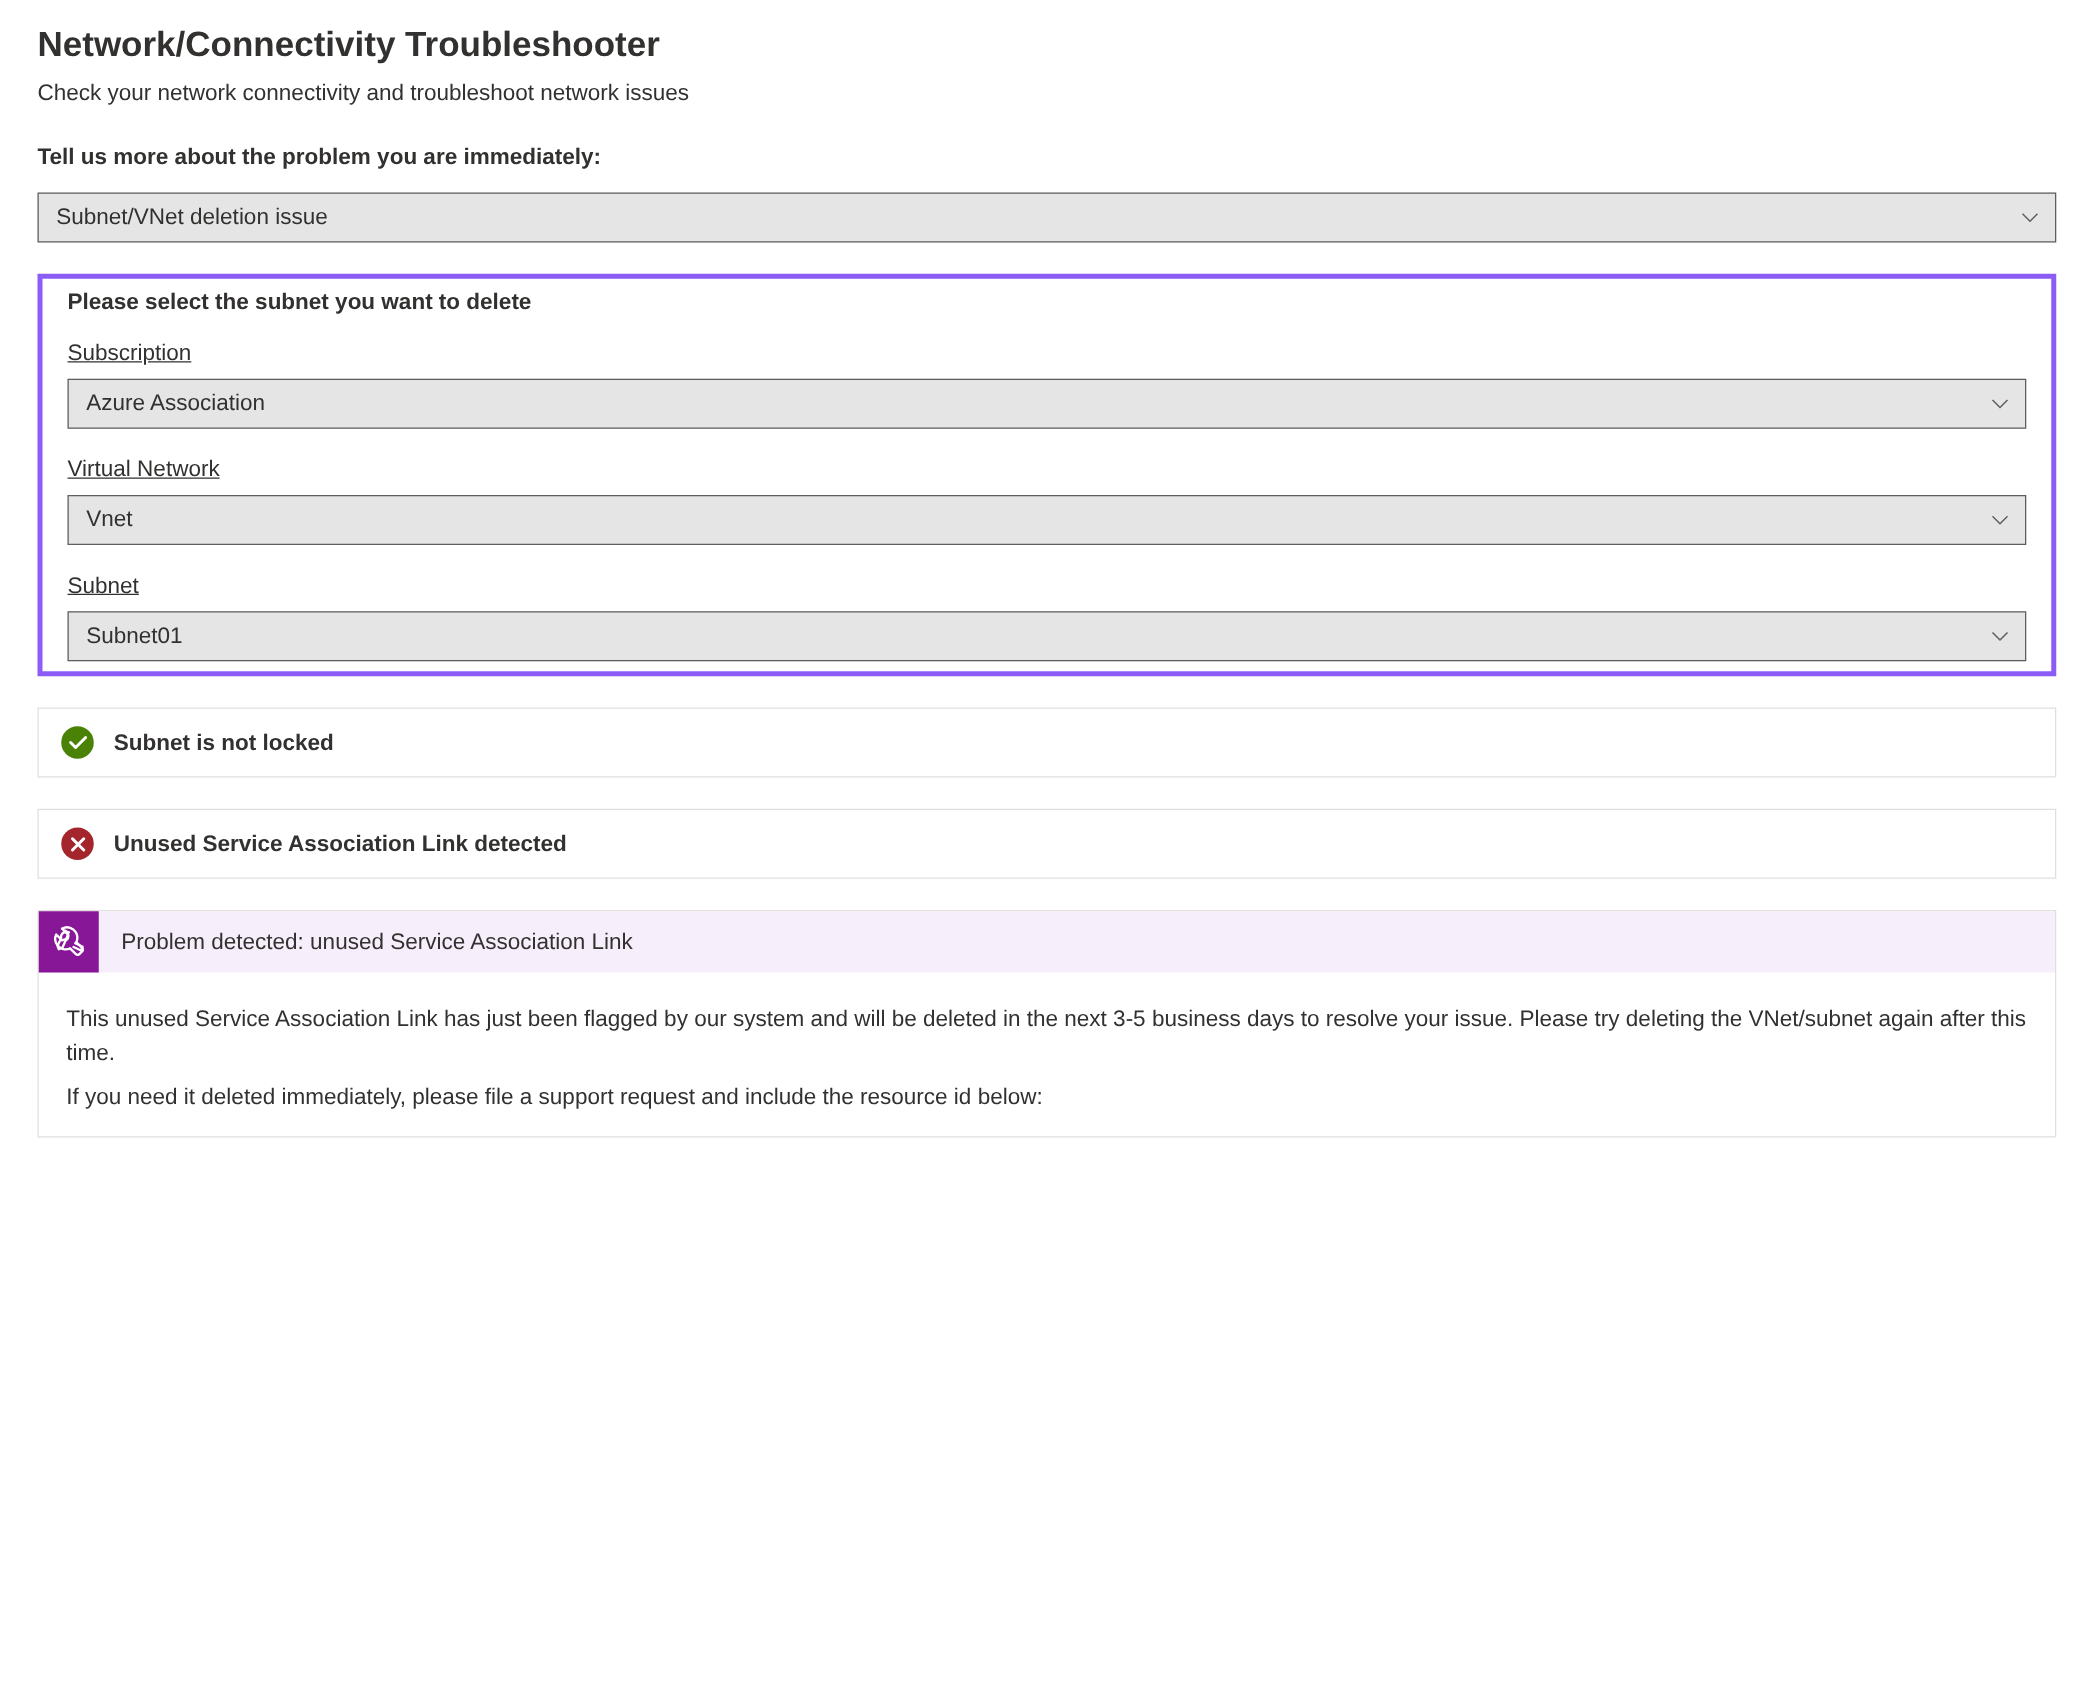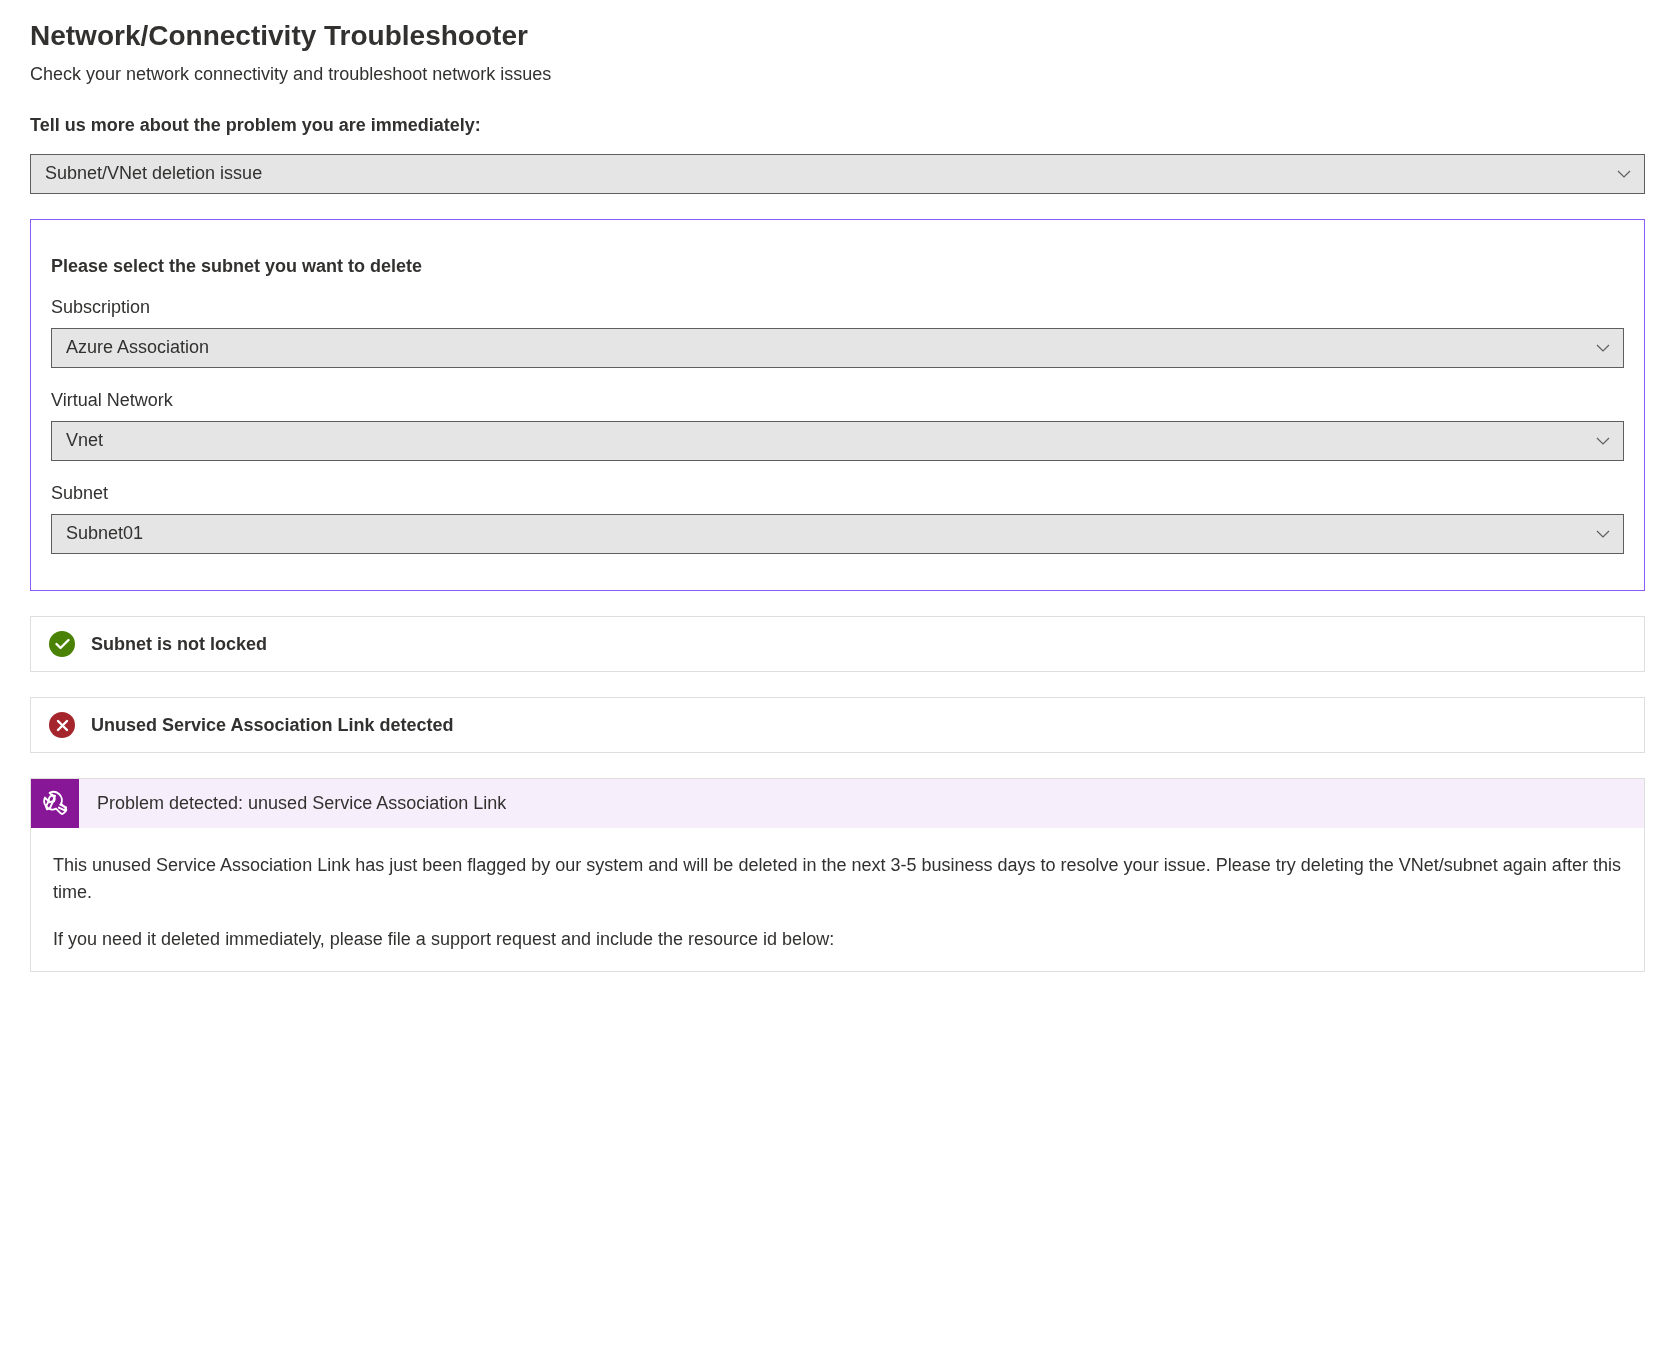--- a/index.html
+++ b/index.html
@@ -52,36 +52,37 @@
       text-align: left;
     }
     .select-chevron {
       position: absolute;
       right: 14px;
       top: 50%;
       transform: translateY(-50%);
       pointer-events: none;
     }
     .panel {
-      border: 1px solid #8b5cf6;
-      padding: 36px 20px;
+      border: 4px solid #8b5cf6;
+      padding: 8px 20px;
       margin-bottom: 25px;
     }
     .panel-title {
       font-size: 18px;
       font-weight: 600;
       color: #323130;
       margin-bottom: 20px;
     }
     .field-label {
       font-size: 18px;
       font-weight: 400;
       color: #323130;
       margin-bottom: 10px;
       display: block;
+      text-decoration: underline;
     }
     .field-group {
       margin-bottom: 22px;
     }
     .field-group:last-child {
       margin-bottom: 0;
     }
     .field-group .select-wrapper {
       margin-bottom: 0;
     }
@@ -124,21 +125,21 @@
       font-size: 18px;
       color: #323130;
     }
     .problem-body {
       padding: 24px 22px 18px 22px;
     }
     .problem-body p {
       font-size: 18px;
       line-height: 1.5;
       color: #323130;
-      margin-bottom: 20px;
+      margin-bottom: 8px;
     }
     .problem-body p:last-child {
       margin-bottom: 0;
     }
     .icon-circle-green {
       width: 26px;
       height: 26px;
       border-radius: 50%;
       background: #498205;
       display: flex;

